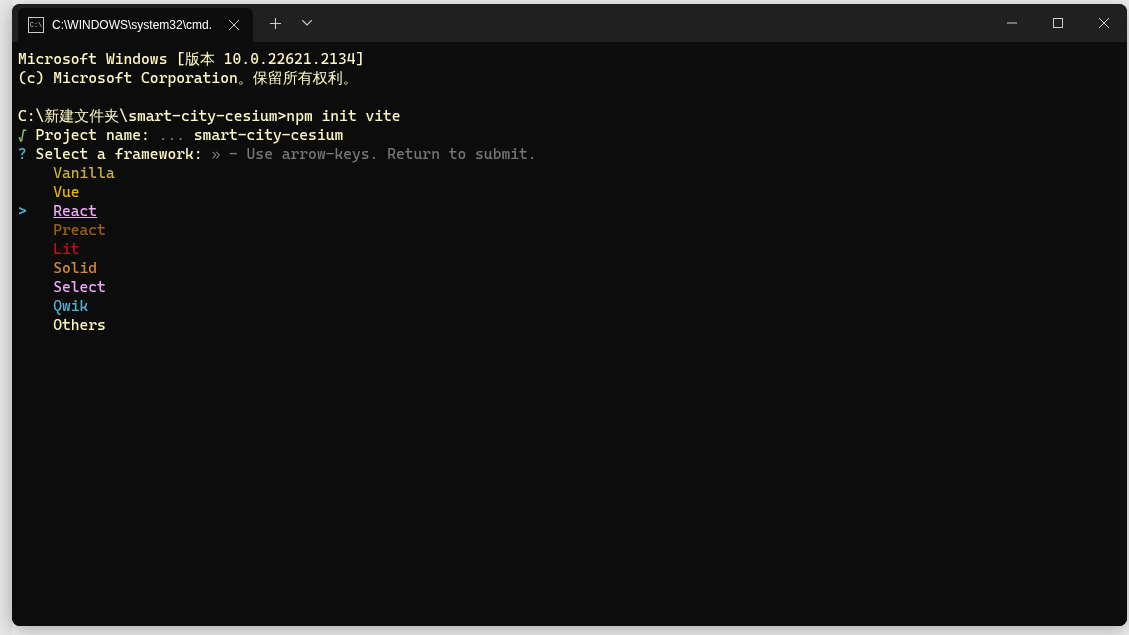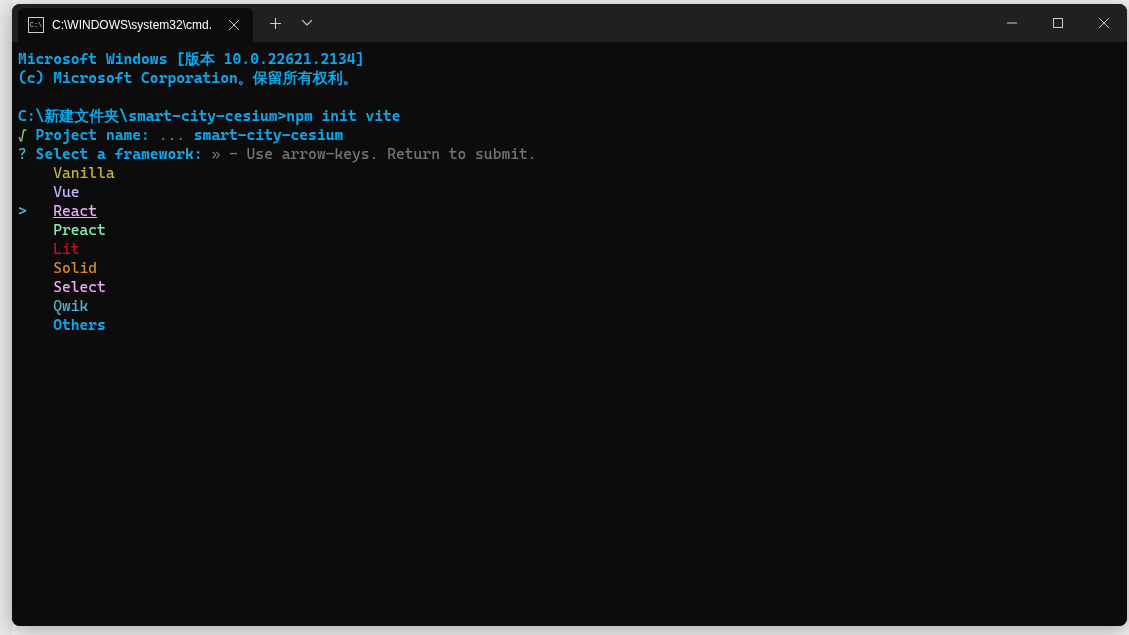--- a/index.html
+++ b/index.html
@@ -121,28 +121,28 @@
       flex: 1;
       background: #0c0c0c;
       padding: 8px 6px;
       font-size: 15px;
       line-height: 19px;
       color: #cccccc;
       font-family: Consolas, 'Cascadia Mono', 'Courier New', monospace;
       white-space: pre;
       overflow: hidden;
     }
-    .c-white { color: #0ea5e9; font-weight: bold; }
+    .c-white { color: #fef9c3; }
     .c-green { color: #8ac361; }
-    .c-darkgreen { color: #c4b5fd; }
+    .c-darkgreen { color: #eab308; }
     .c-cyan { color: #55b4d4; }
     .c-gray { color: #767676; }
     .c-yellow { color: #c8b03c; text-align: center; }
     .c-blue { color: #f0abfc; }
-    .c-magenta { color: #86efac; }
+    .c-magenta { color: #a16207; }
     .c-red { color: #c50f1f; margin-top: 24px; }
     .c-orange { color: #d68b3a; }
     .underline { text-decoration: underline; }
   </style>
 </head>
 <body>
 
 <div class="side-strip"></div>
 
 <div class="terminal-window">

